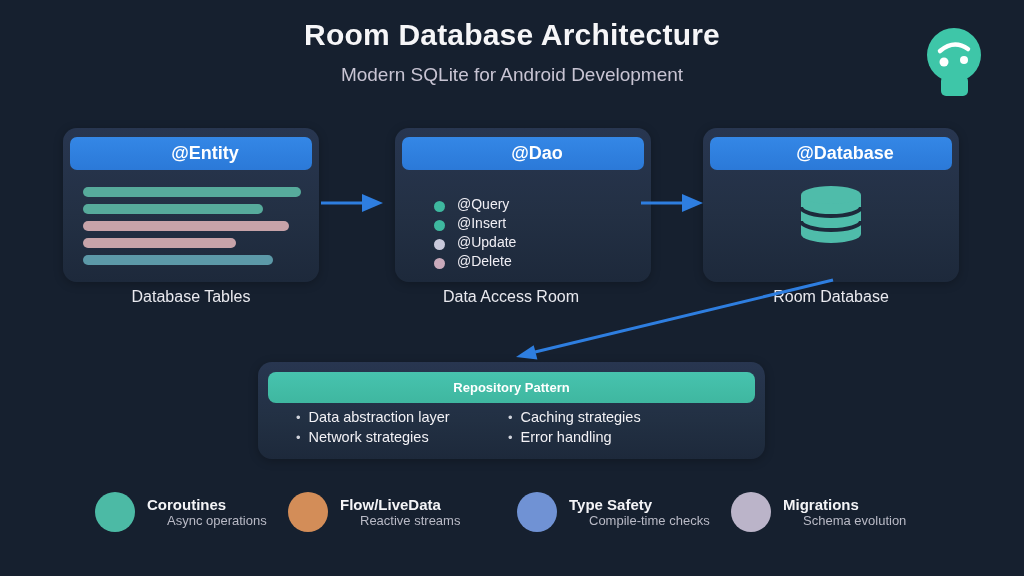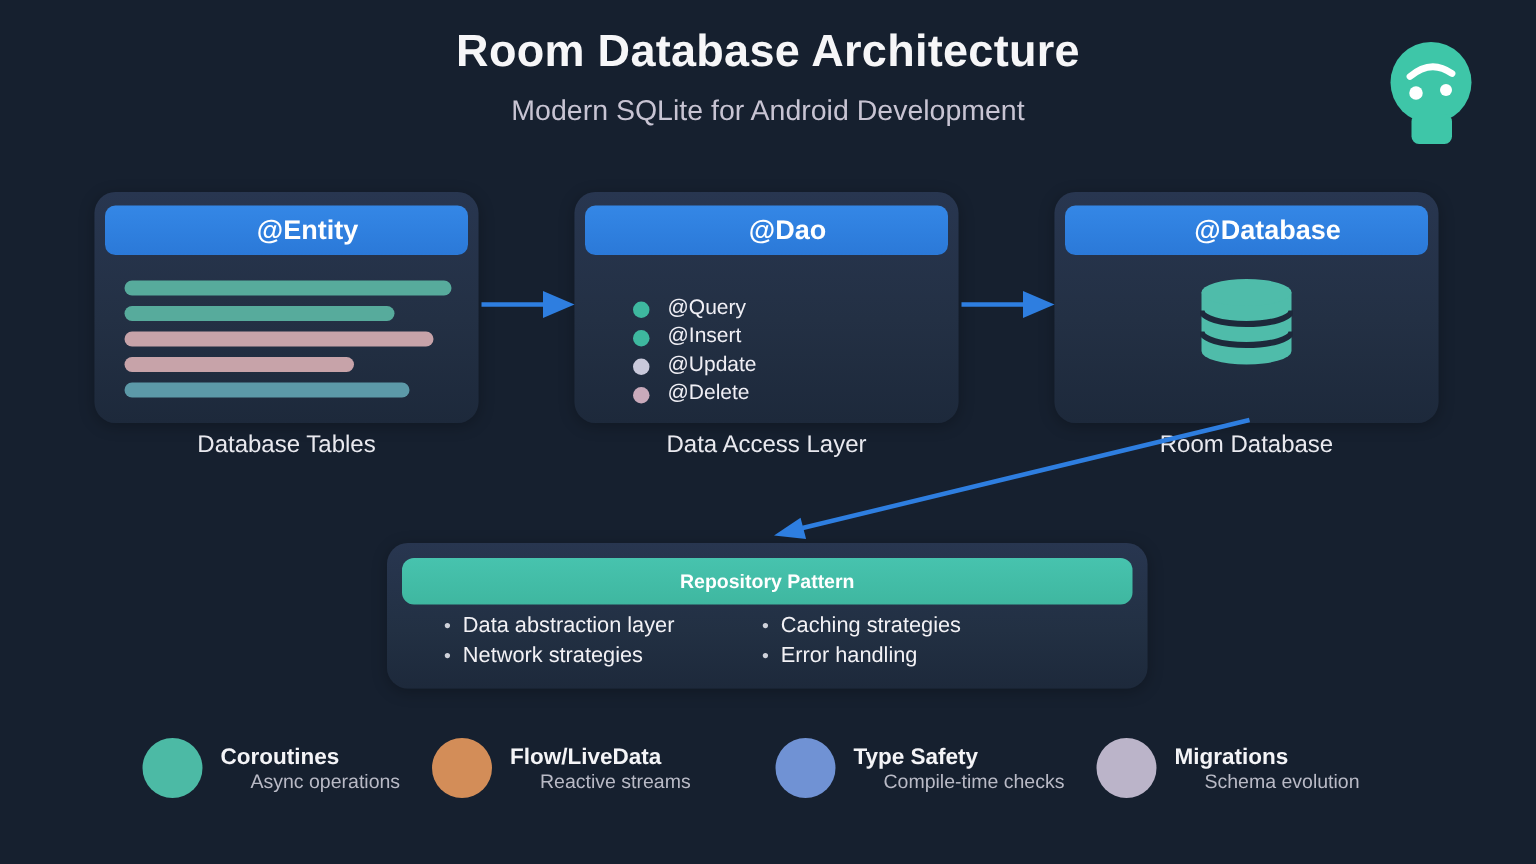--- a/index.html
+++ b/index.html
@@ -85,42 +85,42 @@
     <div class="bars">
       <div class="bar" style="background: rgb(87, 171, 156); width: 218px;"></div>
       <div class="bar" style="background: rgb(87, 171, 156); width: 180px;"></div>
       <div class="bar" style="background: rgb(199, 163, 169); width: 206px;"></div>
       <div class="bar" style="background: rgb(199, 163, 169); width: 153px;"></div>
       <div class="bar" style="background: rgb(92, 153, 168); width: 190px;"></div>
     </div>
   </div>
   <div class="caption" style="left:63px">Database Tables</div>
 
-  <div class="card" style="left:383px">
+  <div class="card" style="left:395px">
     <div class="card-header">@Dao</div>
     <div class="dao-list">
       <div class="dao-row">
         <span class="dao-dot" style="background: rgb(62, 184, 159);"></span>
         <span class="dao-label">@Query</span>
       </div>
       <div class="dao-row">
         <span class="dao-dot" style="background: rgb(62, 184, 159);"></span>
         <span class="dao-label">@Insert</span>
       </div>
       <div class="dao-row">
         <span class="dao-dot" style="background: rgb(201, 201, 219);"></span>
         <span class="dao-label">@Update</span>
       </div>
       <div class="dao-row">
         <span class="dao-dot" style="background: rgb(201, 170, 187);"></span>
         <span class="dao-label">@Delete</span>
       </div>
     </div>
   </div>
-  <div class="caption" style="left:383px">Data Access Layer</div>
+  <div class="caption" style="left:383px">Data Access Room</div>
 
   <div class="card" style="left:703px">
     <div class="card-header">@Database</div>
     <div class="db-icon">
       <svg width="62" height="60" viewBox="0 0 62 60">
         <path d="M1 10 V 49 A 30 9 0 0 0 61 49 V 10 Z" style="fill: rgb(79, 188, 170);"></path>
         <ellipse cx="31" cy="10" rx="30" ry="9" style="fill: rgb(79, 188, 170);"></ellipse>
         <path d="M1 22 A 30 9 0 0 0 61 22" stroke="#1d293b" stroke-width="4" fill="none"></path>
         <path d="M1 36 A 30 9 0 0 0 61 36" stroke="#1d293b" stroke-width="4" fill="none"></path>
       </svg>

